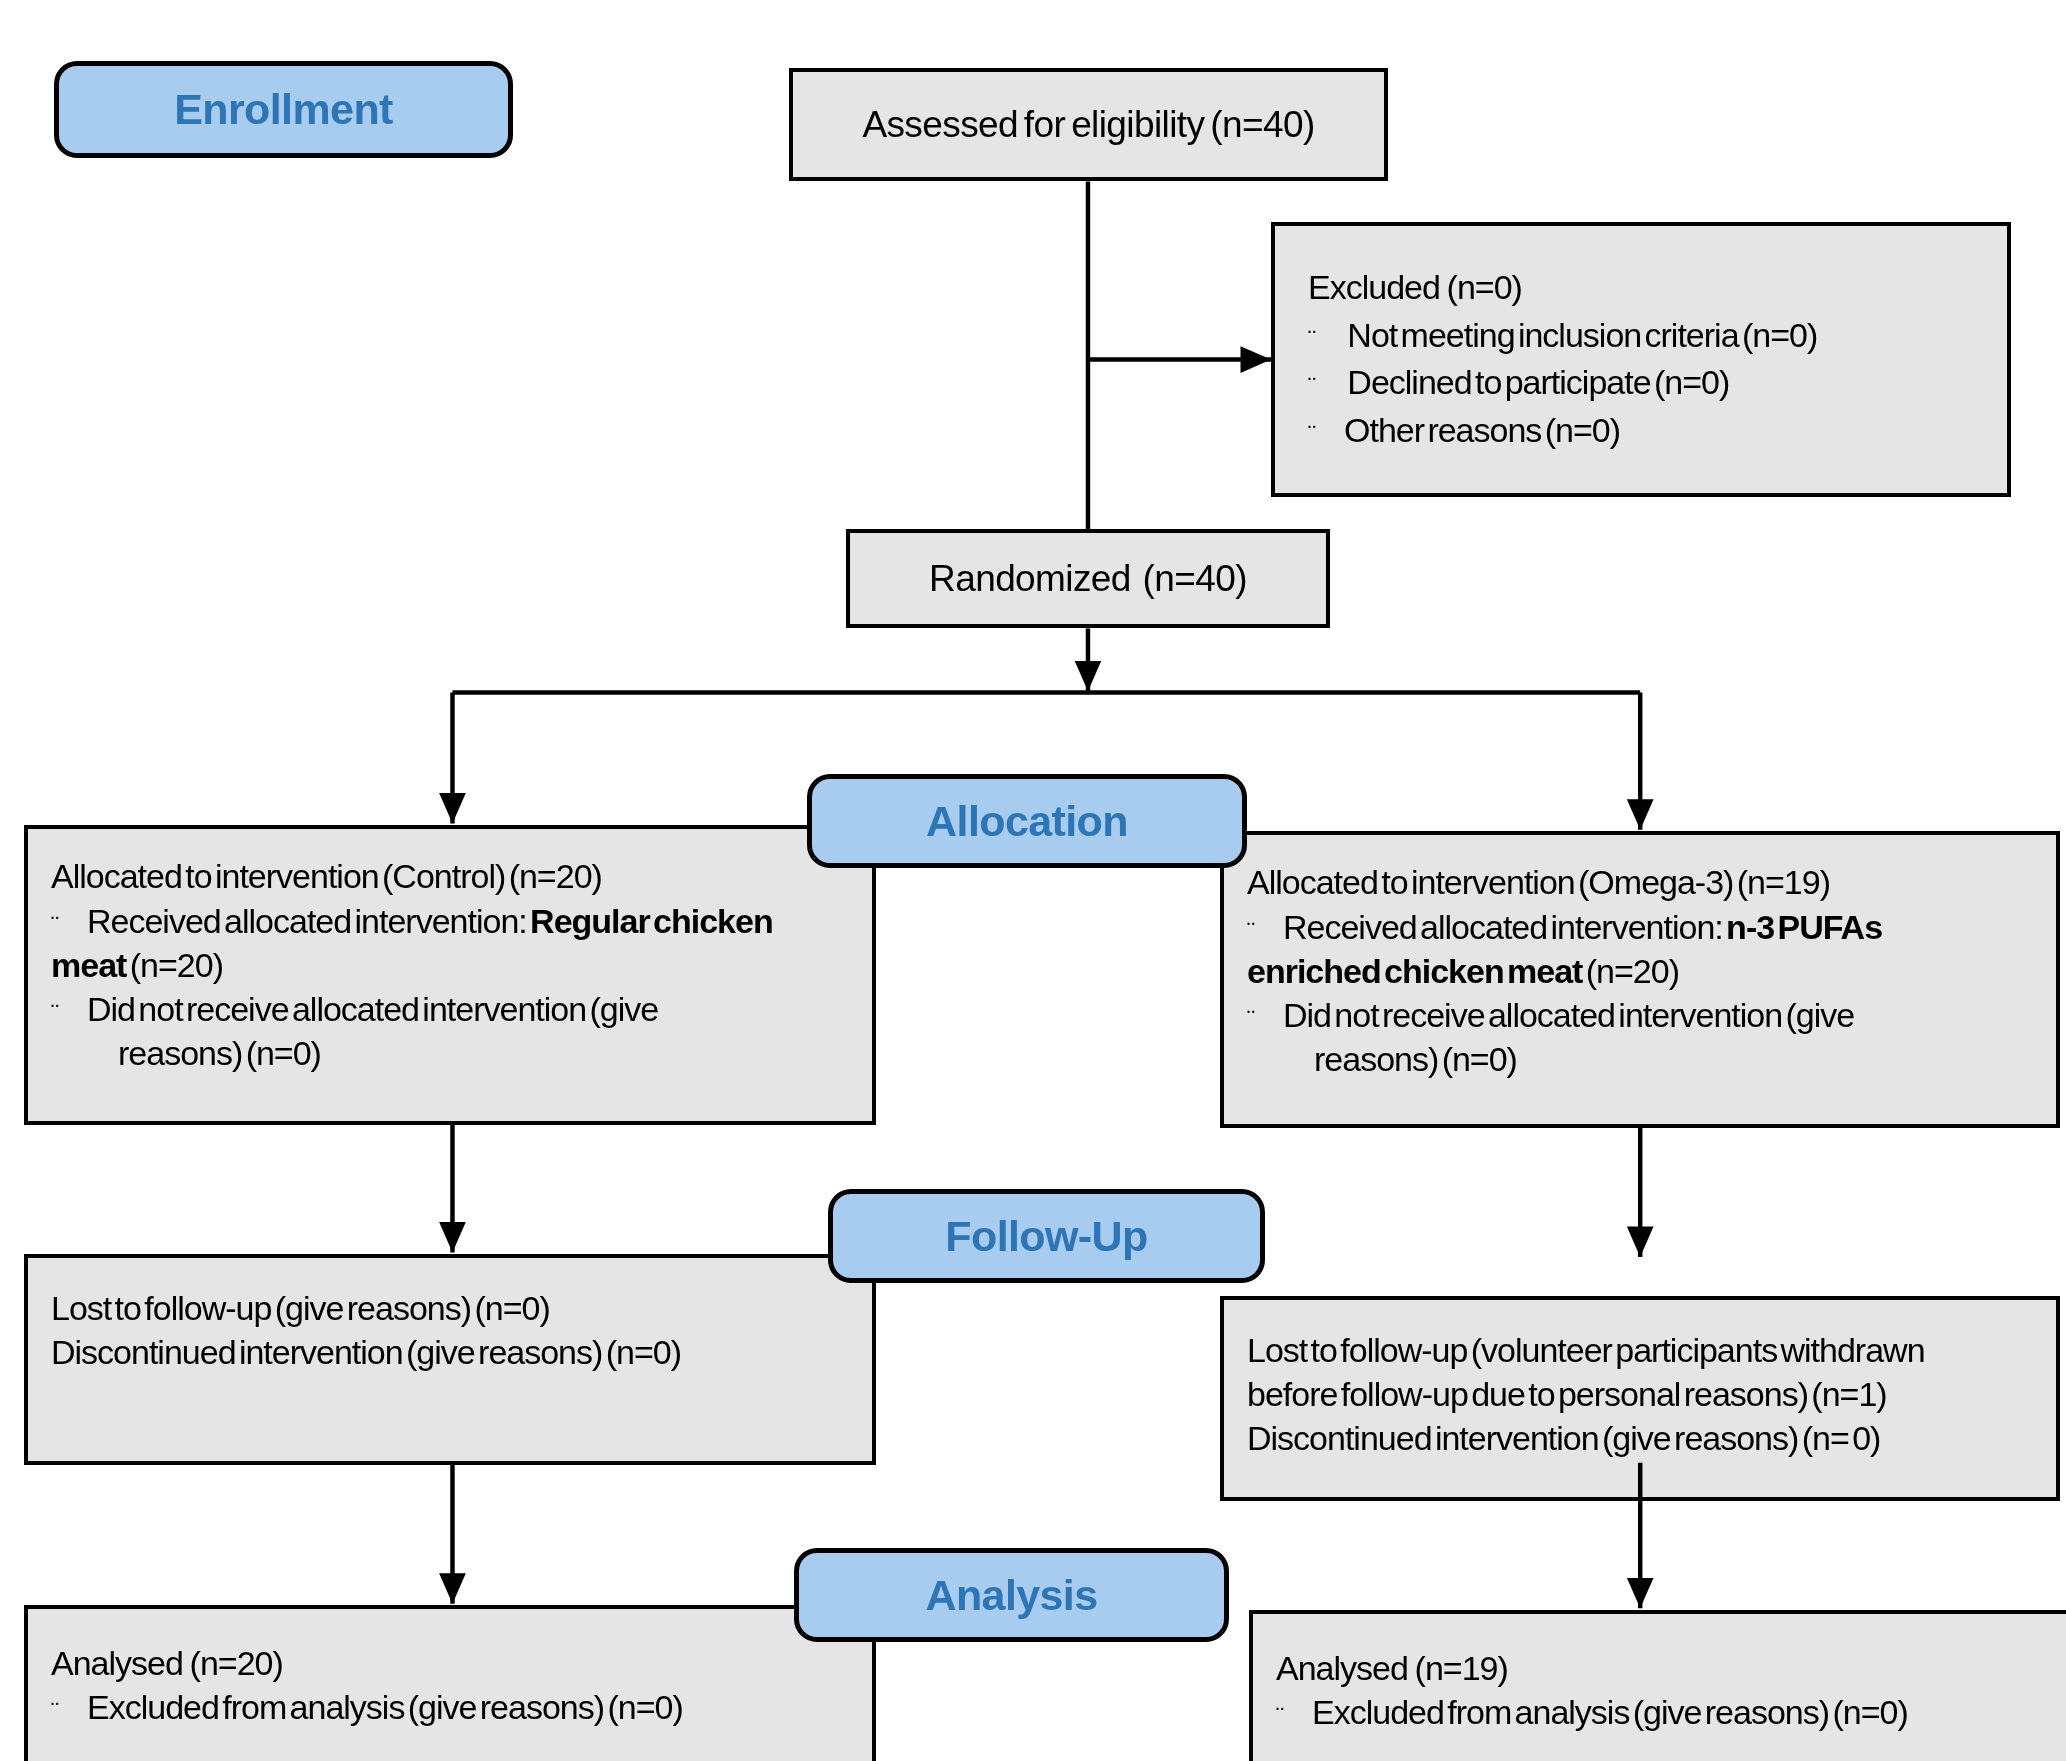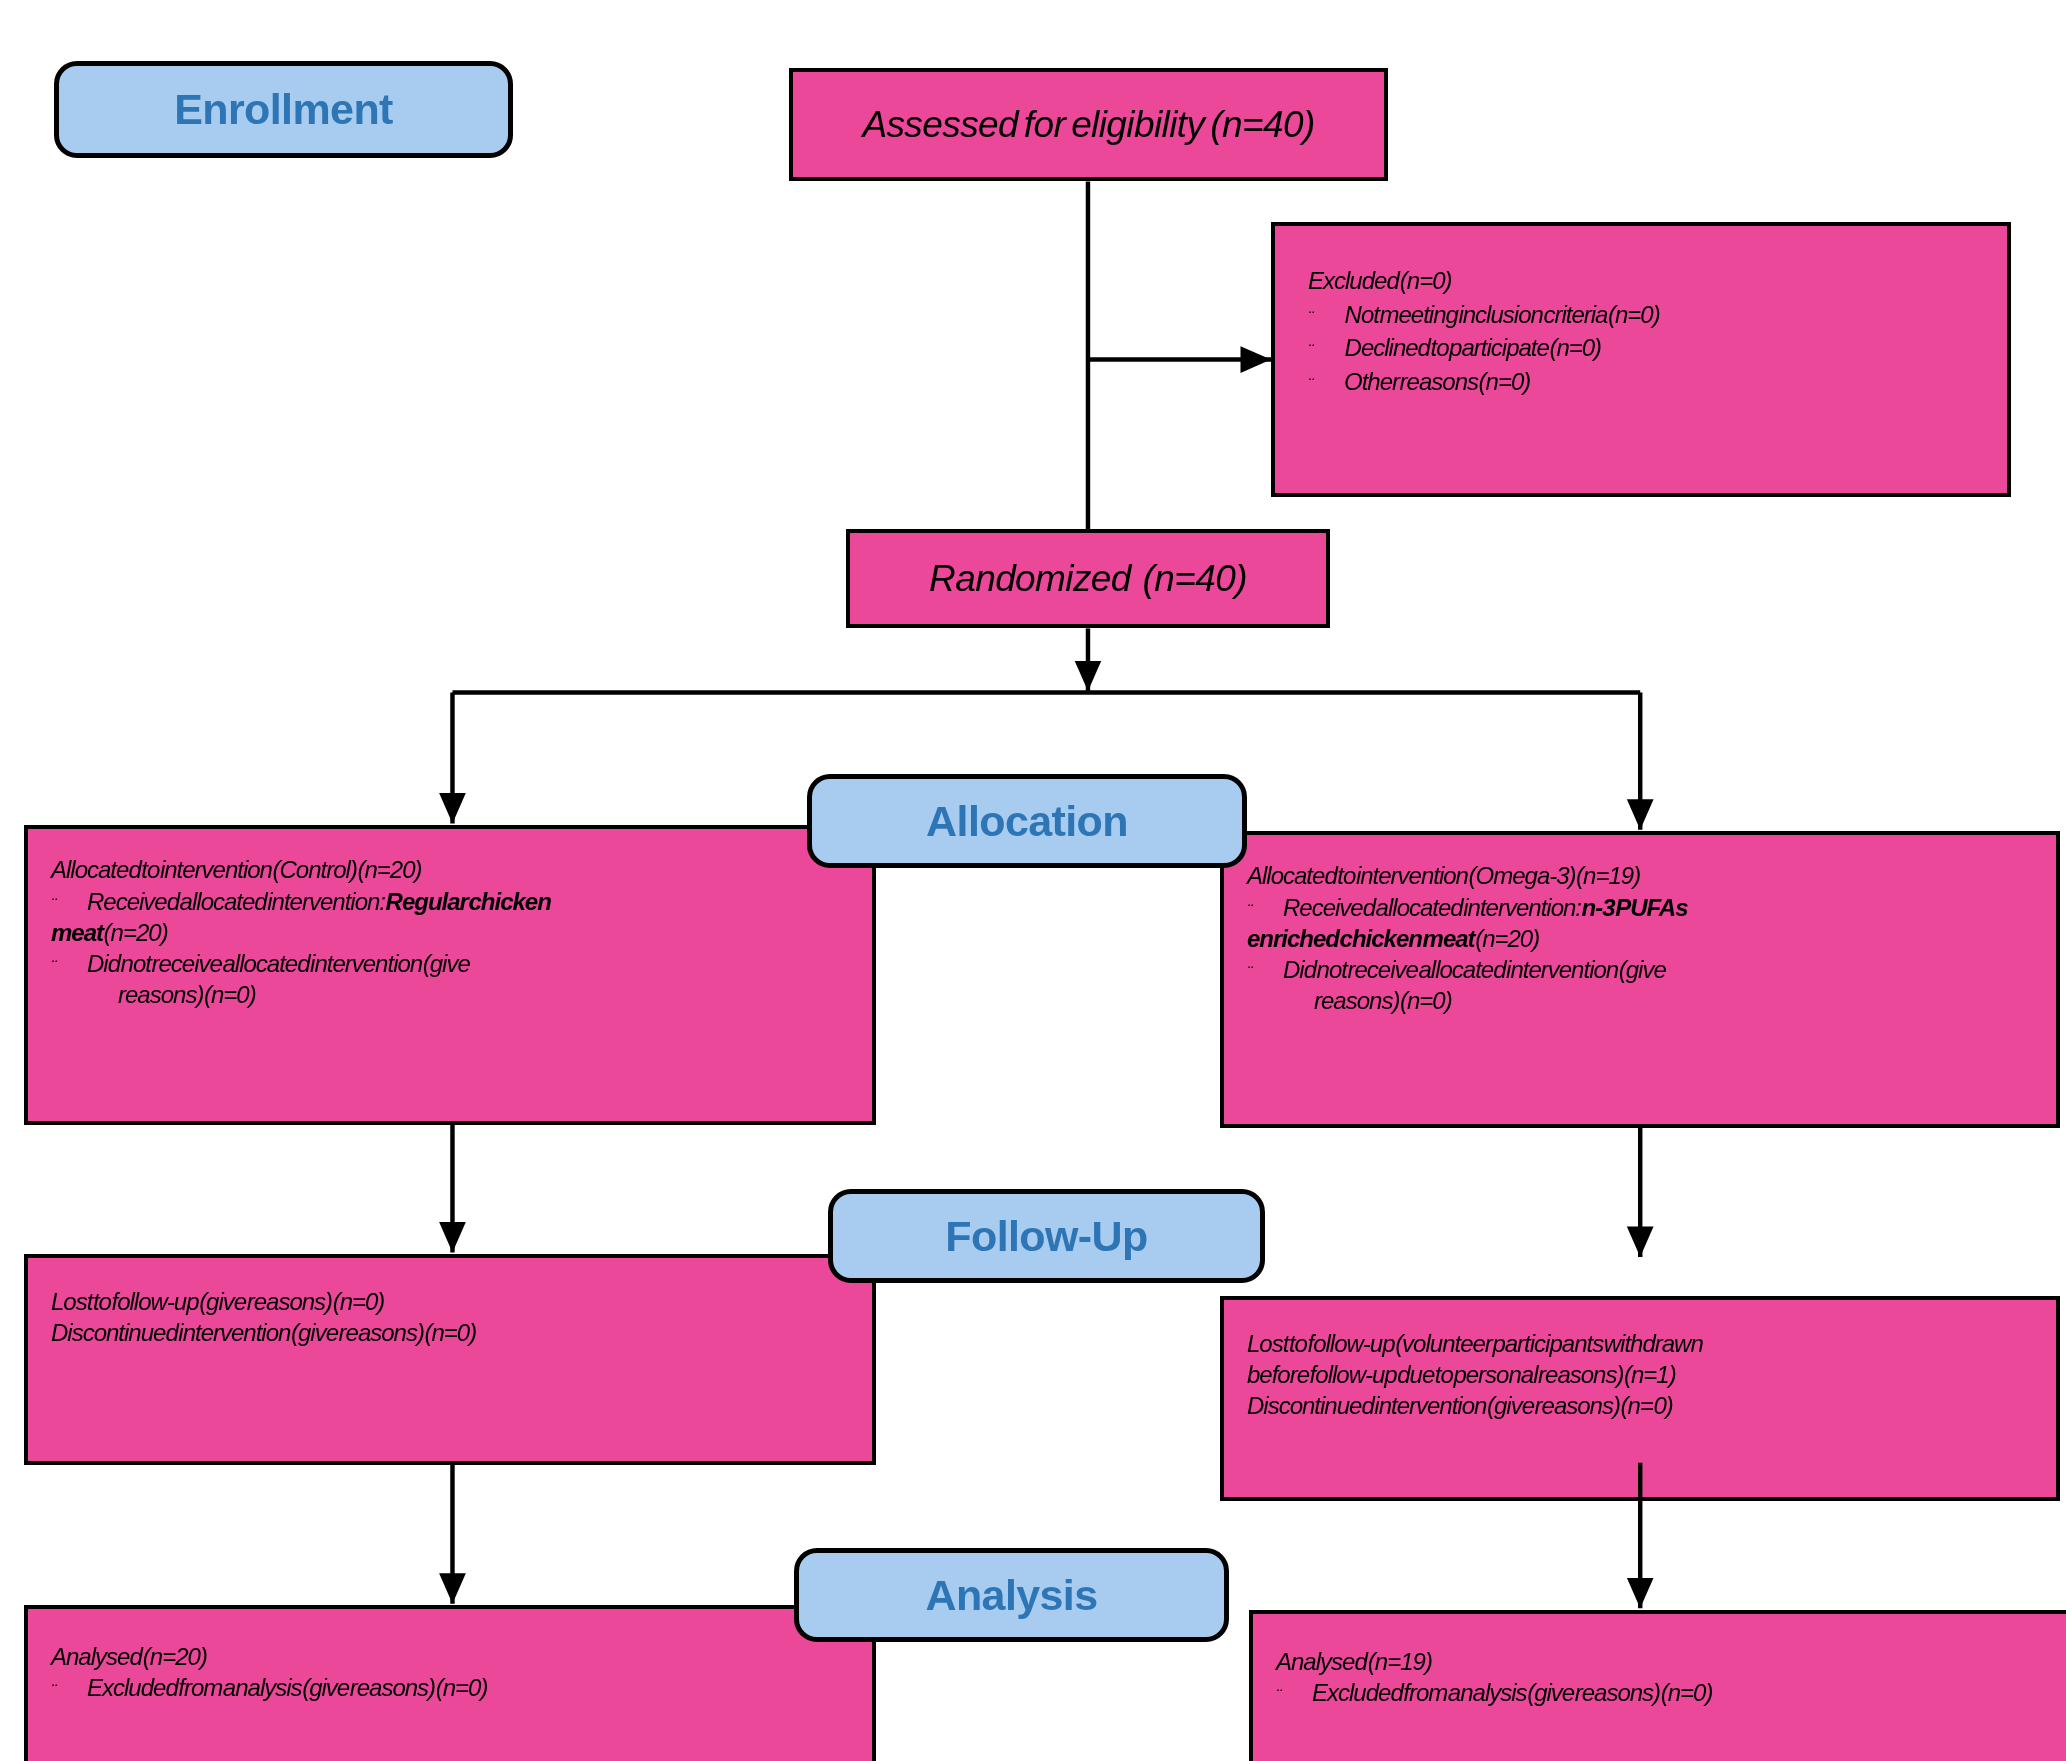--- a/index.html
+++ b/index.html
@@ -12,29 +12,28 @@
   html, body { margin: 0; padding: 0; background: #ffffff; }
   body {
     width: 2066px; height: 1761px;
     position: relative;
     font-family: "Liberation Sans", sans-serif;
     color: #000;
   }
   .canvas { position: absolute; inset: 0; width: 2066px; height: 1761px; margin-top: 24px; }
   .box {
     position: absolute;
-    background: #ec4899;
+    background: #e5e5e5;
     border: 4.4px solid var(--box_border);
     box-sizing: border-box;
     z-index: 1;
     overflow: hidden;
-    font-style: italic;
   }
   .textbox {
-    font-size: 24px;
+    font-size: 34px;
     letter-spacing: -1px;
     word-spacing: -5.1px;
     line-height: 1.3;
   }
   .centered {
     display: flex;
     align-items: center;
     justify-content: center;
     font-size: 37px;
     letter-spacing: -0.6px;

